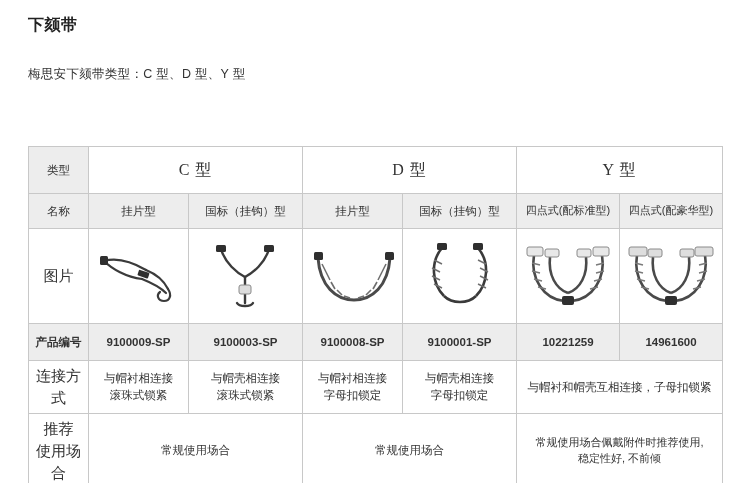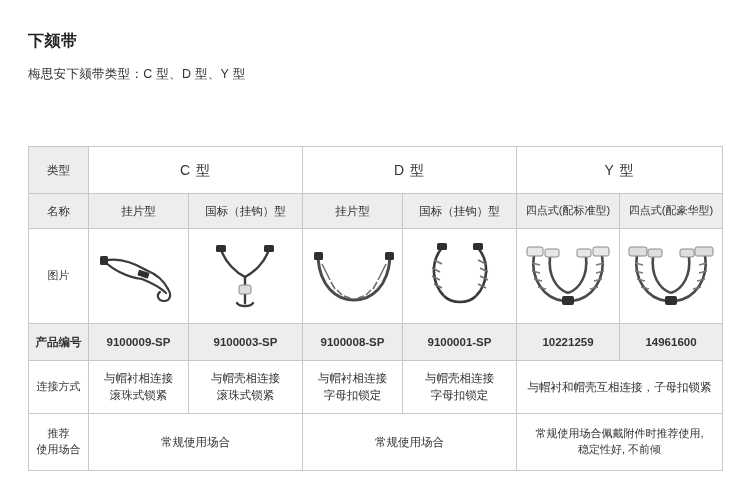--- a/index.html
+++ b/index.html
@@ -16,21 +16,21 @@
   }
   .page {
     position: relative;
     width: 750px;
     height: 483px;
     box-sizing: border-box;
   }
   .title {
     position: absolute;
     left: 28px;
-    top: 31px;
+    top: 15px;
     font-size: 16px;
     font-weight: bold;
     color: #222222;
     letter-spacing: 0.5px;
   }
   .subtitle {
     position: absolute;
     left: 28px;
     top: 66px;
     font-size: 12.5px;
@@ -56,28 +56,29 @@
   }
   .rowhead {
     background: #ededed;
     width: 60px;
     font-size: 11.5px;
     color: #333333;
   }
   .rowhead-plain {
     background: #ffffff;
     width: 60px;
-    font-size: 11px;
+    font-size: 15px;
   }
   .shade {
     background: #ededed;
   }
   .type-cell {
-    font-size: 14px;
+    font-size: 16px;
     letter-spacing: 1px;
+    font-family: Liberation Serif, serif;
   }
   .r-type td { height: 38px; }
   .r-name td { height: 26px; }
   .r-img td { height: 86px; }
   .r-code td { height: 28px; font-weight: bold; }
   .r-conn td { height: 44px; }
   .r-scene td { height: 48px; }
   .small { font-size: 11px; }
   .nowrapish { white-space: nowrap; }
   .cellimg {

